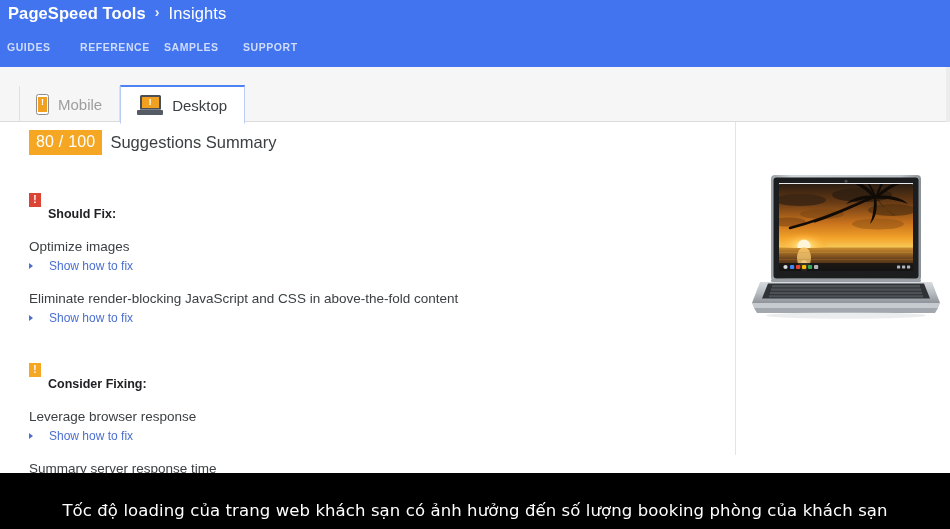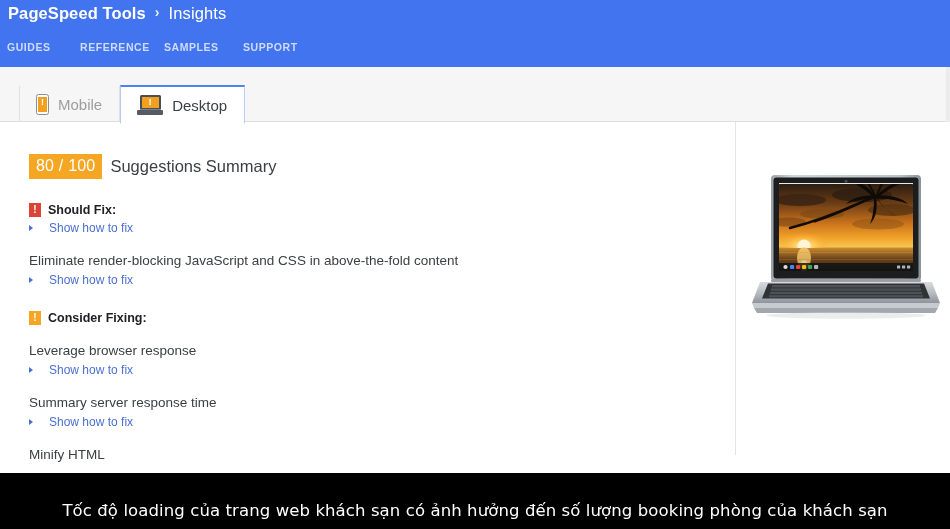--- a/index.html
+++ b/index.html
@@ -109,41 +109,41 @@
     background: #ffffff;
   }
   .divider {
     position: absolute; left: 735px; top: 0px; width: 1px; height: 333px;
     background: #e4e4e4;
   }
   .panel { position: absolute; left: 29px; top: 0; width: 690px; }
 
   .summary-row {
     display: flex; align-items: center; gap: 8px;
-    margin-top: 32px;
+    margin-top: 8px;
   }
   .score-badge {
     background: #f5a623; color: #ffffff;
     font-size: 16px; font-weight: 400;
     padding: 3px 7px 4px 7px;
     letter-spacing: .2px; line-height: 18px;
   }
   .summary-title { font-size: 16.5px; color: #3c4043; }
 
   .sec-head {
     display: flex; align-items: center; gap: 7px;
     margin-top: 24px;
   }
   .sec-badge {
     width: 12px; height: 14px; color:#fff; font-size: 10px; font-weight: 700;
     line-height: 14px; text-align: center;
   }
   .sec-badge.red    { background: #dc4436; }
   .sec-badge.orange { background: #f5a623; }
-  .sec-title { font-size: 12.5px; font-weight: 700; color: #202124; }
+  .sec-title { font-size: 12.5px; font-weight: 700; color: #202124; margin-top: 28px; }
 
   .rule-title {
     font-size: 13.5px; color: #3c4043; margin-top: 17px; line-height: 17px;
   }
   .rule-link {
     display: flex; align-items: center; gap: 16px;
     margin-top: 4px; font-size: 12px; color: #4b6fd0;
     cursor: pointer; width: fit-content;
   }
   .tri {
@@ -227,20 +227,21 @@
         <span class="score-badge">80 / 100</span>
         <span class="summary-title">Suggestions Summary</span>
       </div>
 
       <div class="sec-head">
         <span class="sec-badge red">!</span>
         <span class="sec-title">Should Fix:</span>
       </div>
 
       <div>
+        <div class="rule-title">Optimize images</div>
         <div class="rule-link">
           <span class="tri"></span>
           <span class="txt">Show how to fix</span>
         </div>
       </div>
 
       <div>
         <div class="rule-title">Eliminate render-blocking JavaScript and CSS in above-the-fold content</div>
         <div class="rule-link">
           <span class="tri"></span>

